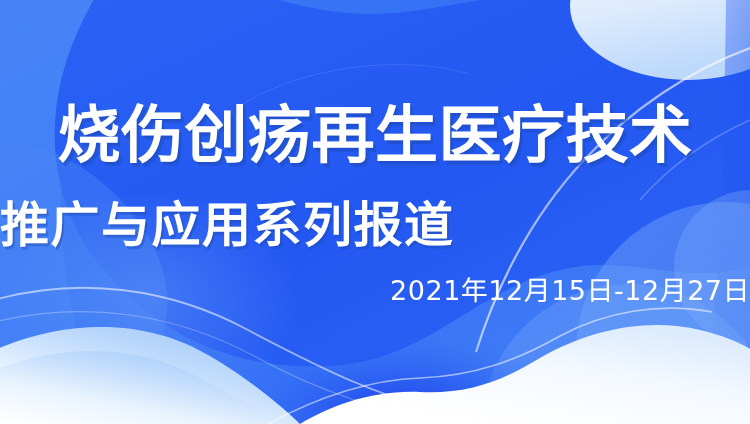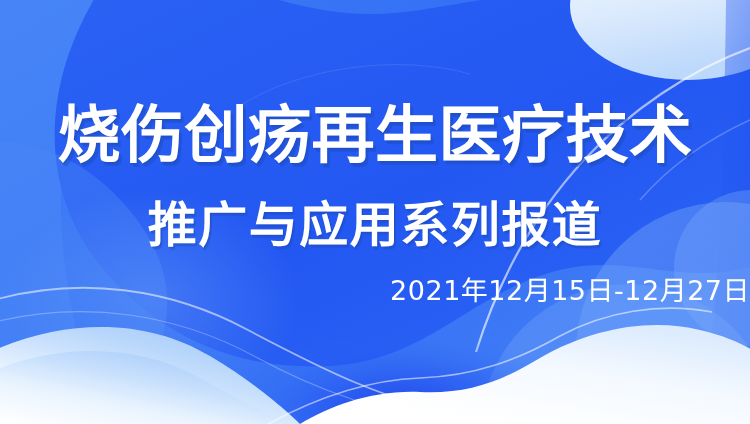--- a/index.html
+++ b/index.html
@@ -62,21 +62,21 @@
     white-space: nowrap;
   }
 
   .title-sub {
     margin: 0;
     padding: 0;
     position: absolute;
     top: 196px;
     left: 0;
     width: 750px;
-    text-align: center;
+    text-align: left;
     font-family: "DejaVu Sans", "Liberation Sans", sans-serif;
     font-size: 49px;
     line-height: 60px;
     font-weight: 700;
     color: #ffffff;
     letter-spacing: 1.5px;
     text-shadow:
       2px 3px 0 rgba(28, 74, 180, 0.38),
       1px 1px 0 rgba(28, 74, 180, 0.26);
     white-space: nowrap;

